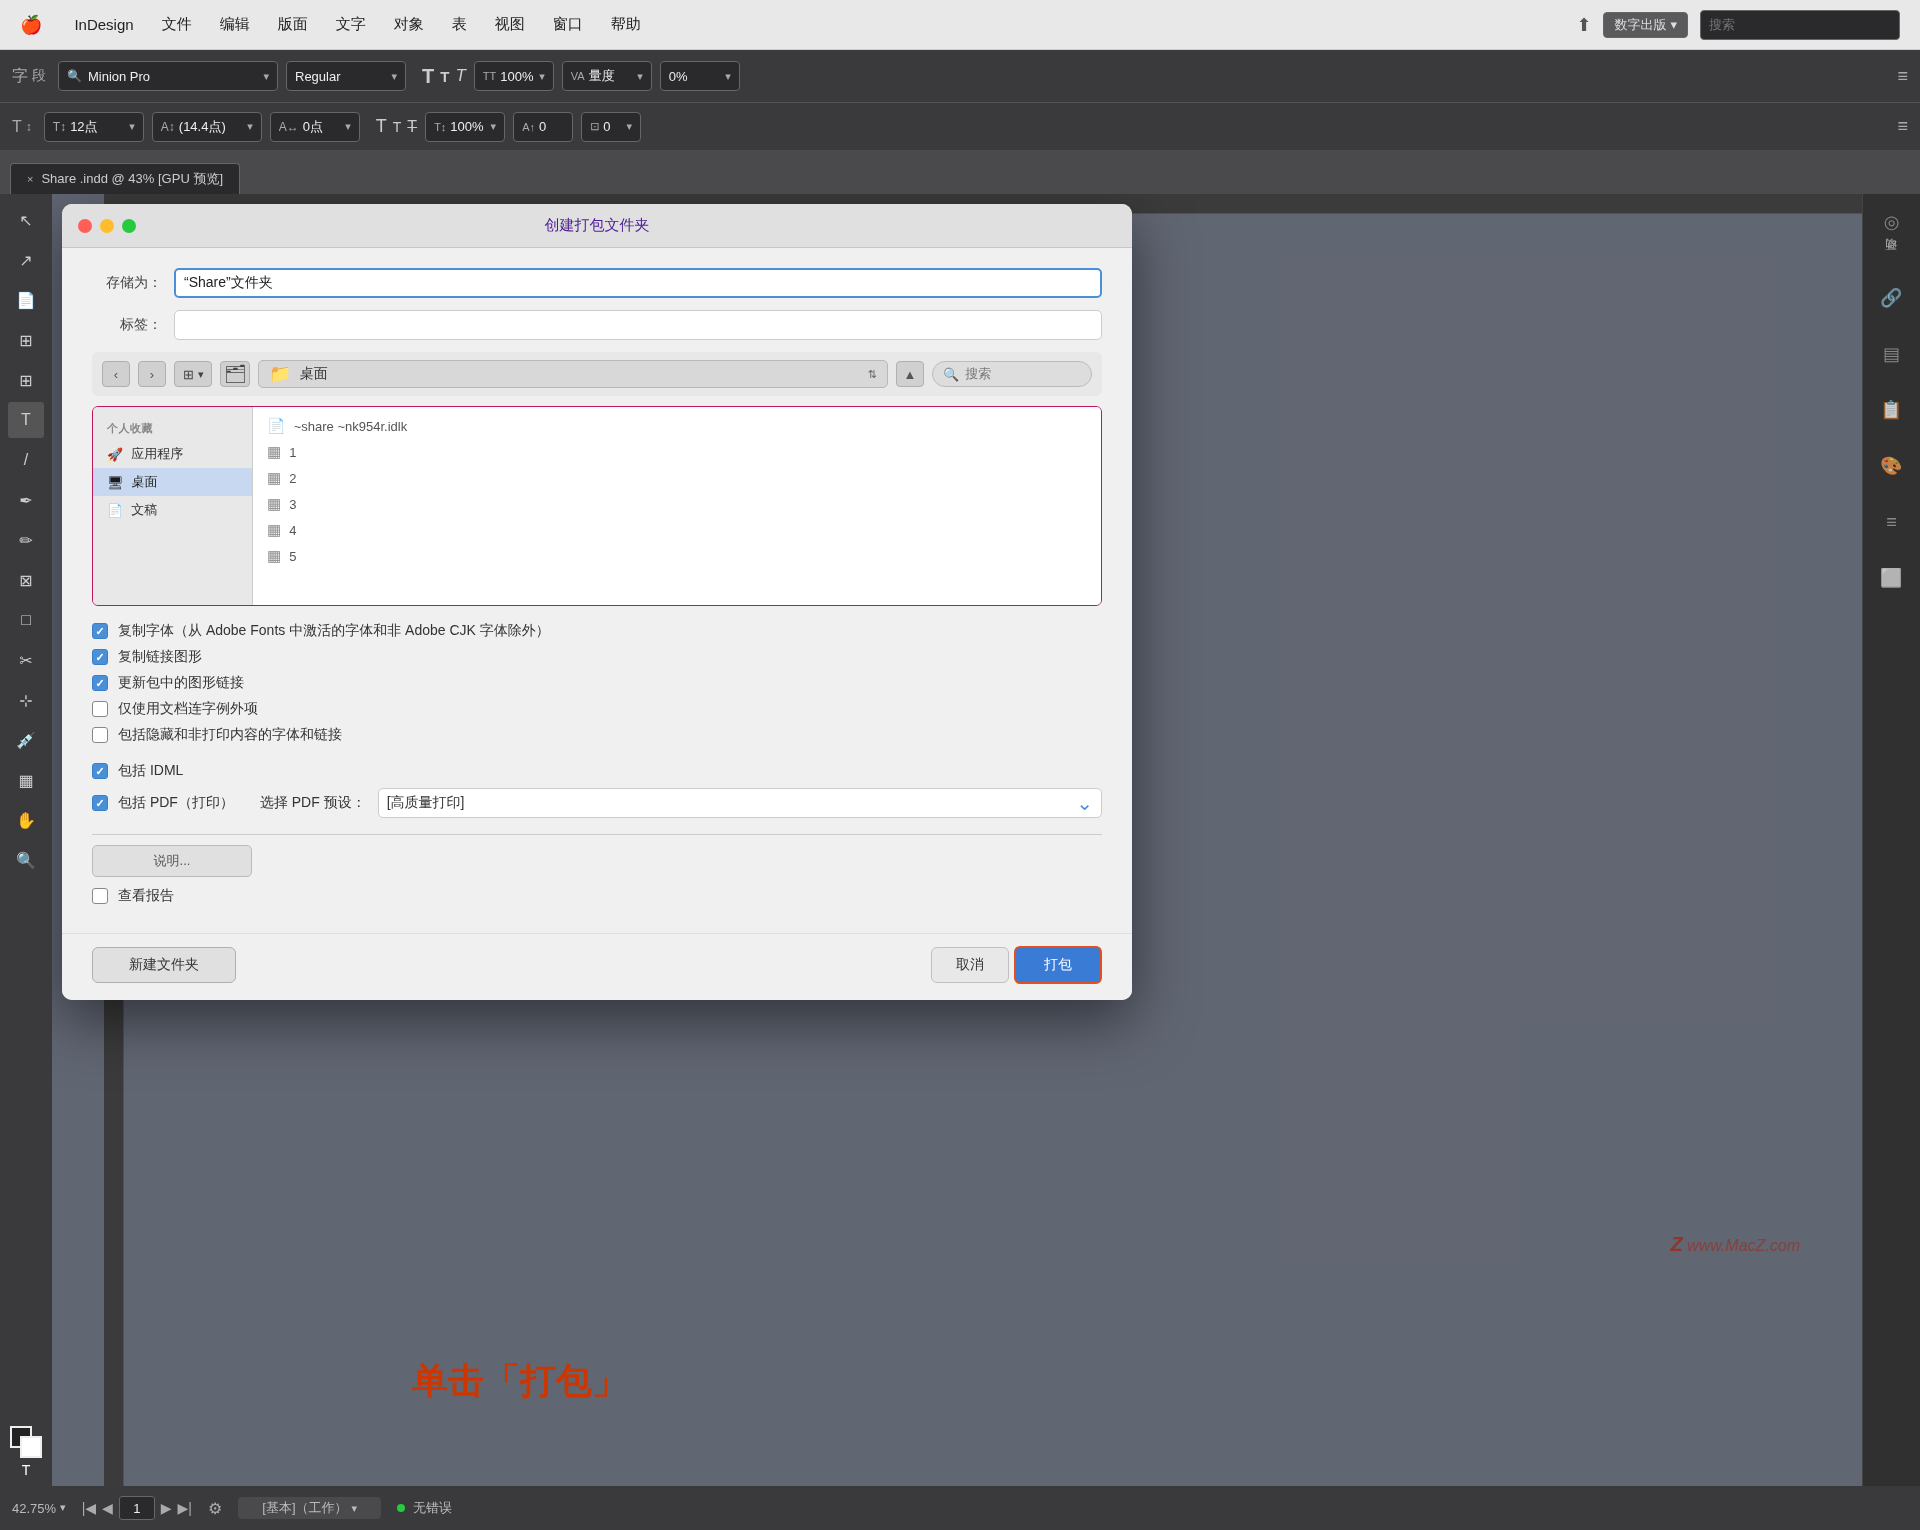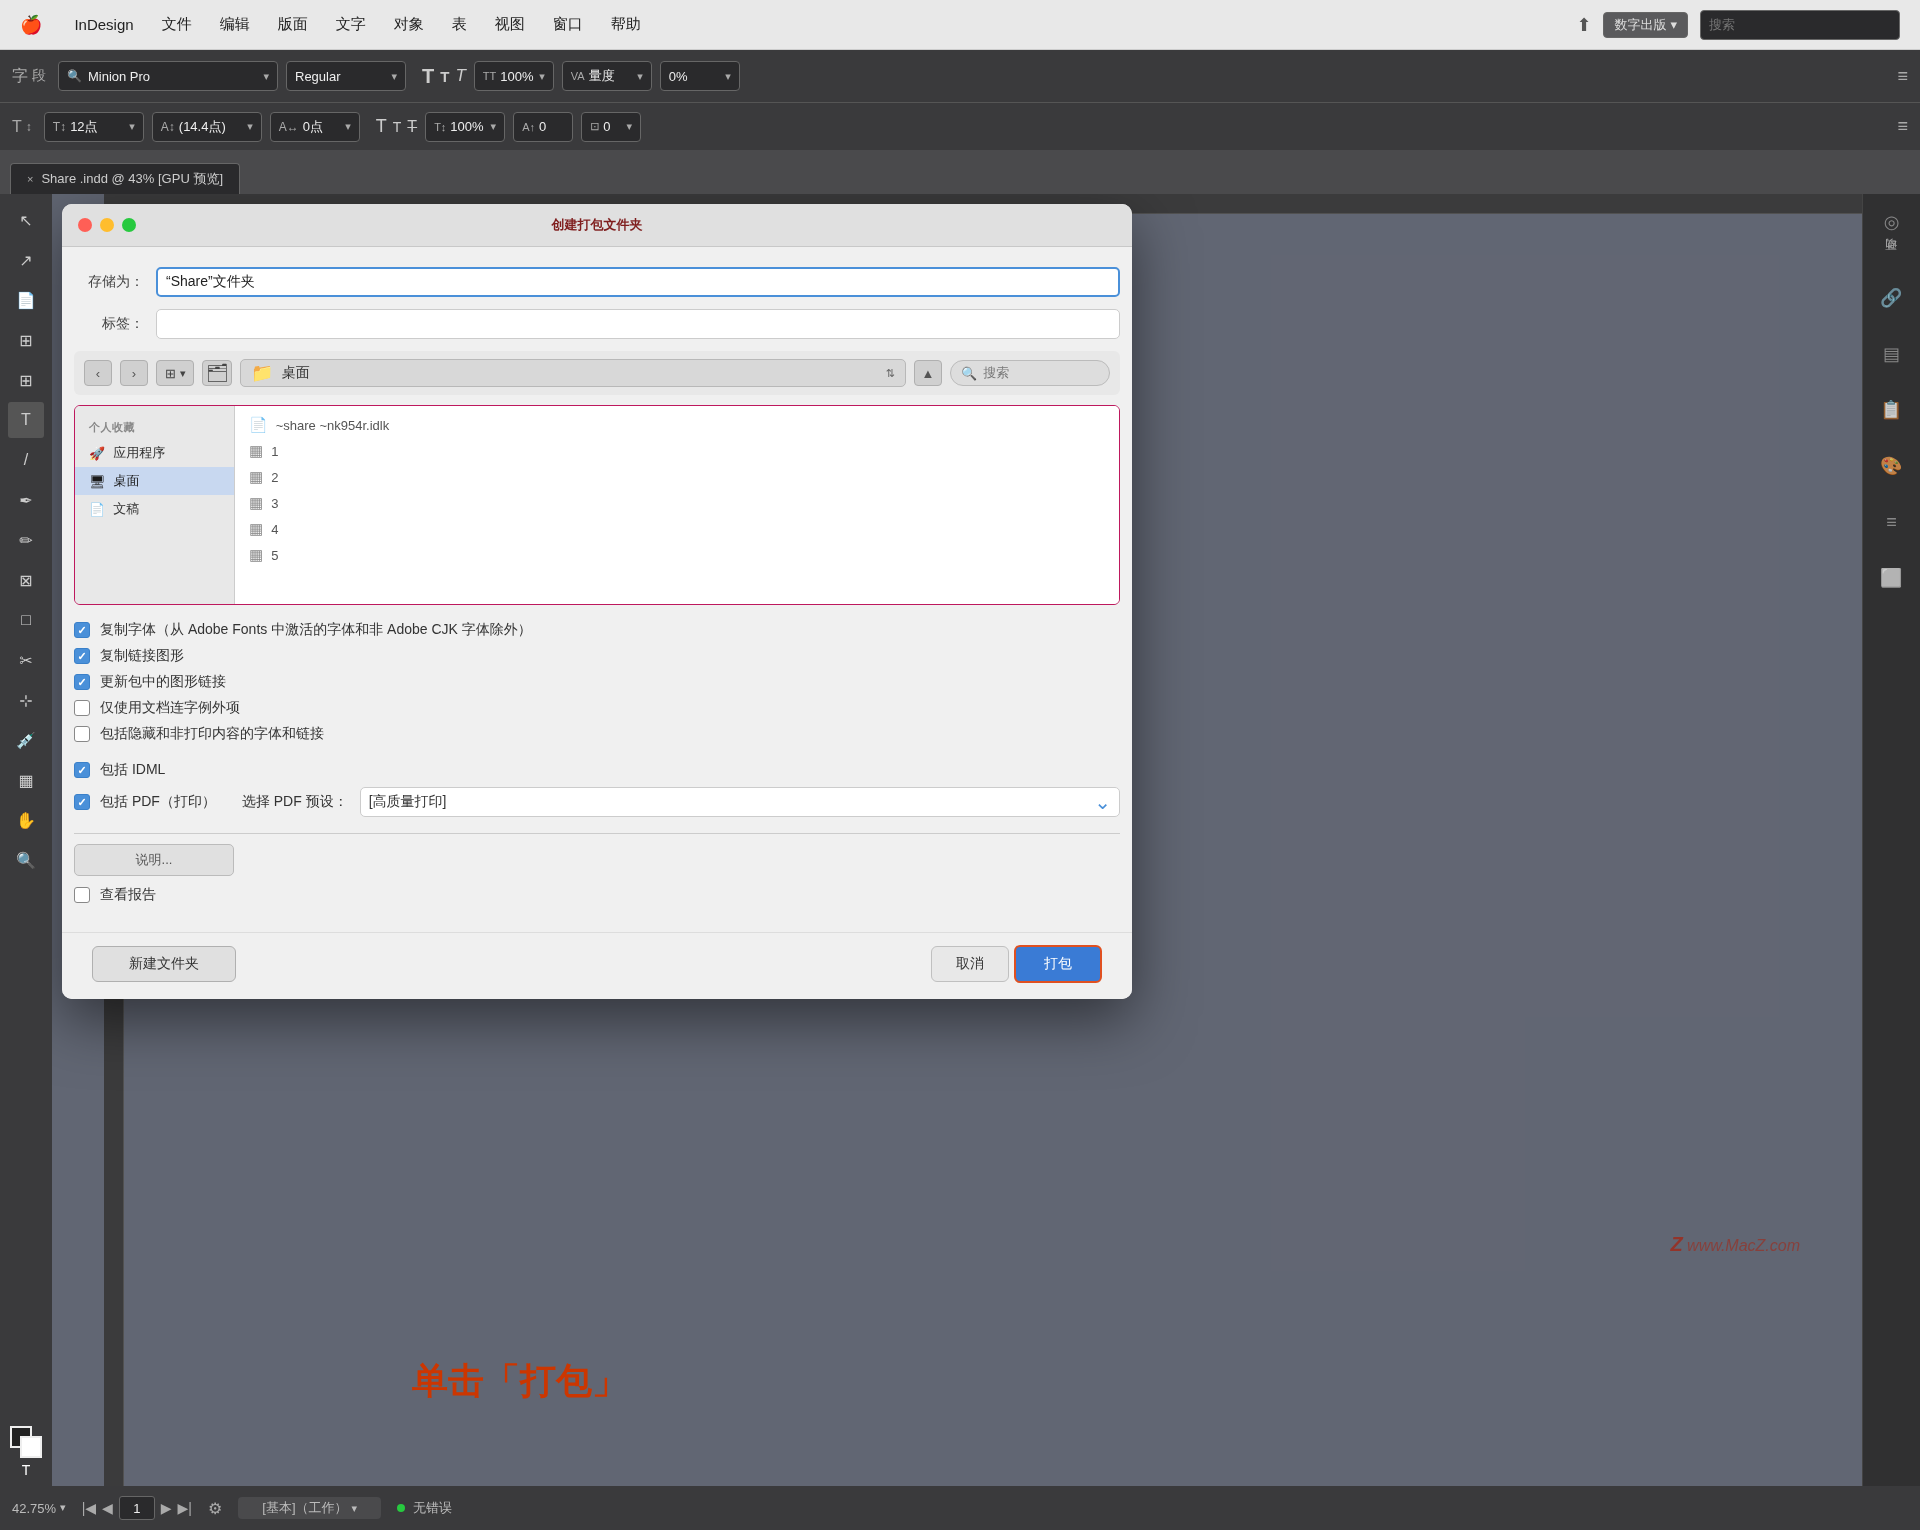--- a/index.html
+++ b/index.html
@@ -202,23 +202,23 @@
       background: #e0e0e0;
       border-bottom: 1px solid #c8c8c8;
       padding: 12px 20px;
       display: flex;
       align-items: center;
       position: relative;
     }
     .dialog-title {
       text-align: center;
       width: 100%;
-      font-size: 13px;
-      color: #7f1d1d;
-      font-weight: 700;
+      font-size: 15px;
+      color: #4c1d95;
+      font-weight: 400;
     }
     .window-controls {
       display: flex;
       gap: 8px;
       position: absolute;
       left: 16px;
       top: 50%;
       transform: translateY(-50%);
     }
     .wc-btn {
@@ -226,21 +226,21 @@
       height: 14px;
       border-radius: 50%;
       border: none;
       cursor: pointer;
     }
     .wc-close { background: #ff5f56; }
     .wc-min { background: #ffbd2e; }
     .wc-max { background: #27c93f; }
 
     .dialog-body {
-      padding: 20px 12px;
+      padding: 20px 30px;
     }
 
     
     .form-row {
       display: flex;
       align-items: center;
       margin-bottom: 12px;
       gap: 12px;
     }
     .form-label {

